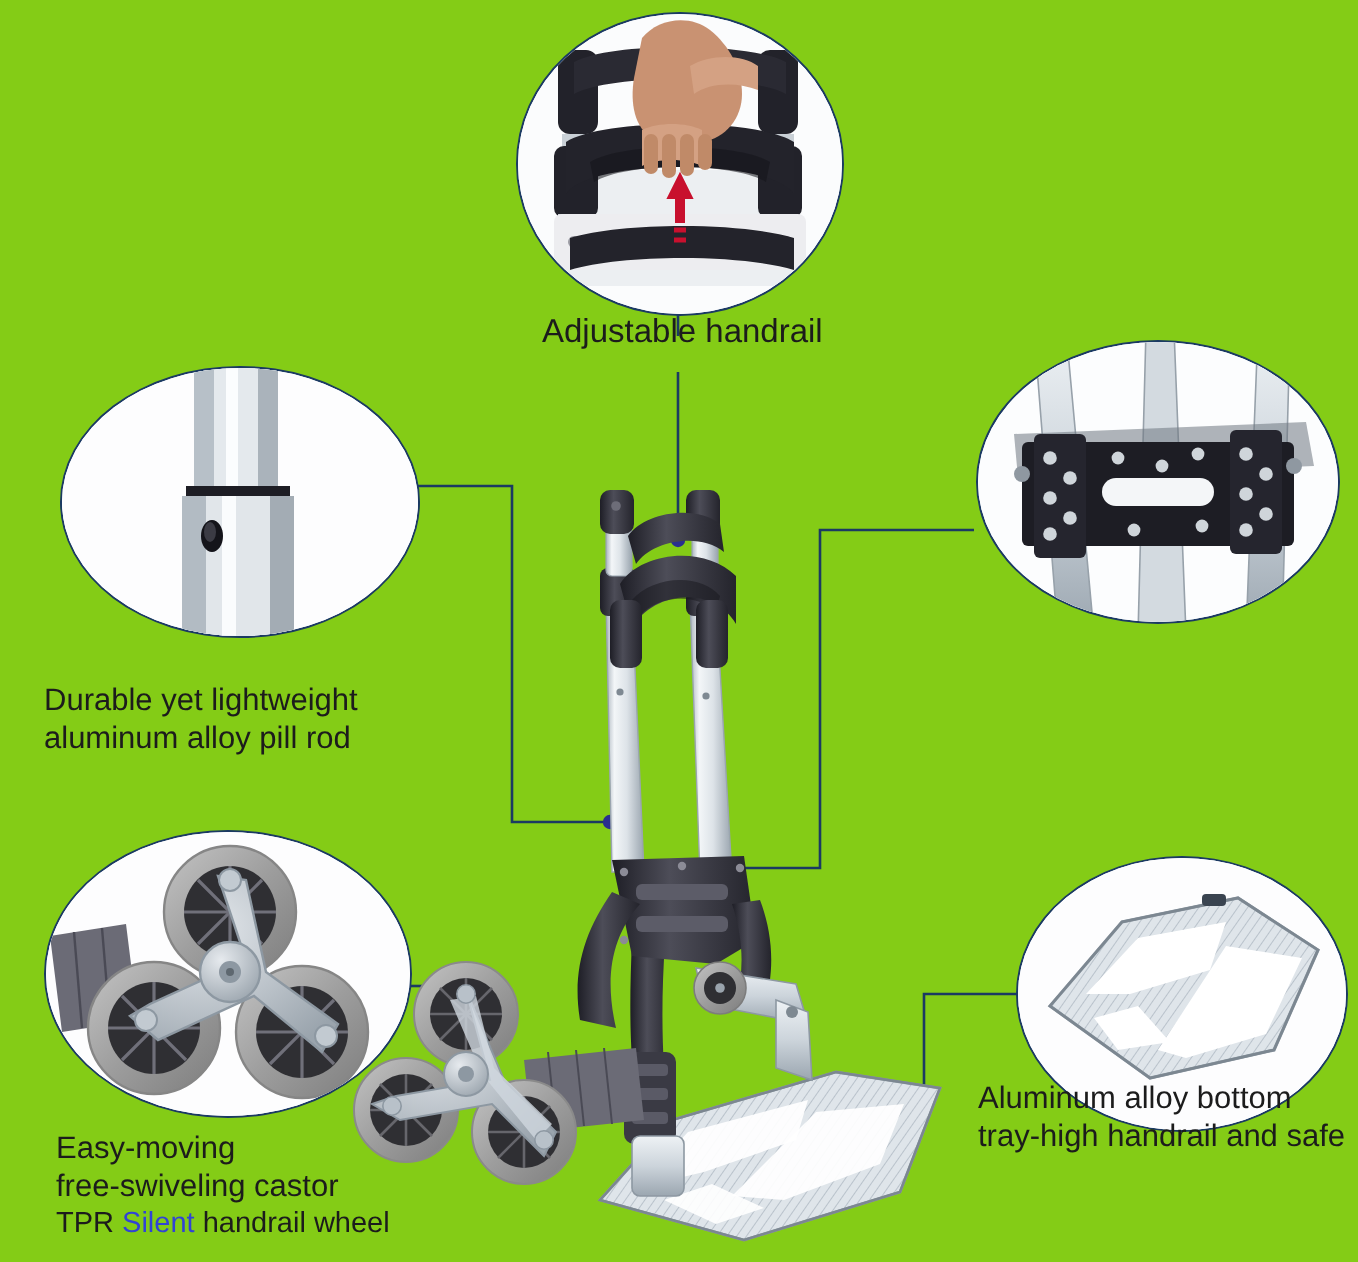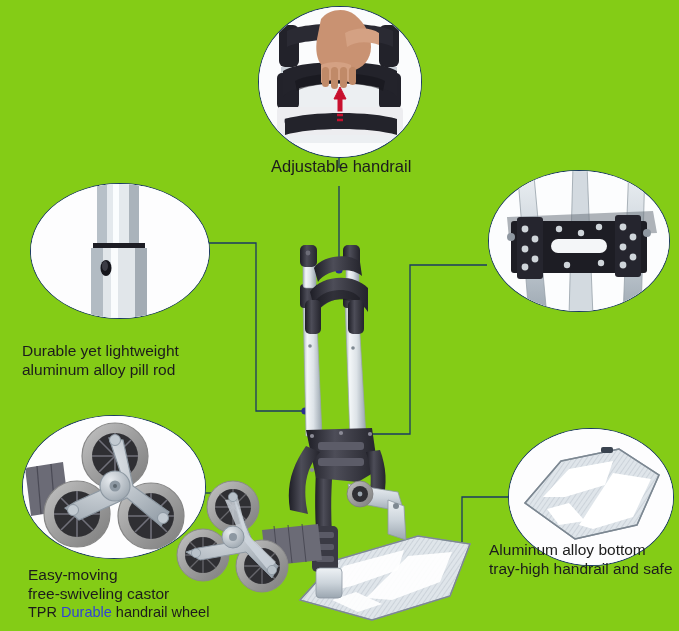--- a/index.html
+++ b/index.html
@@ -397,21 +397,21 @@
 
   <div class="caption cap-tl">
     <span class="ln">Durable yet lightweight</span>
     <span class="ln">aluminum alloy pill rod</span>
   </div>
 
 
   <div class="caption cap-bl">
     <span class="ln">Easy-moving</span>
     <span class="ln">free-swiveling castor</span>
-    <span class="ln small"><span>TPR </span><span class="accent">Durable</span><span> handrail wheel</span></span>
+    <span class="ln small"><span>TPR </span><span class="accent">Silent</span><span> handrail wheel</span></span>
   </div>
 
   <div class="caption cap-br">
     <span class="ln">Aluminum alloy bottom</span>
     <span class="ln">tray-high handrail and safe</span>
   </div>
 
 </div>
 
 </body></html>

